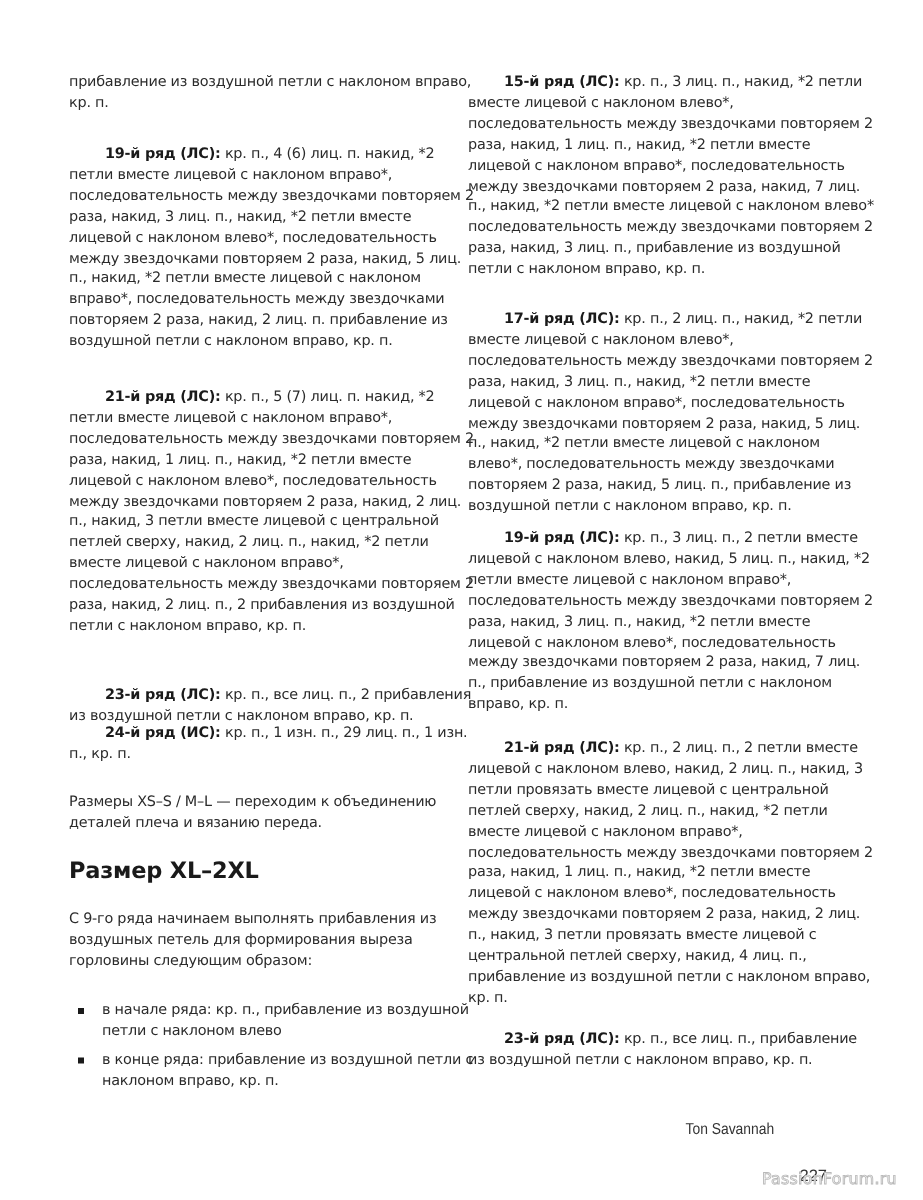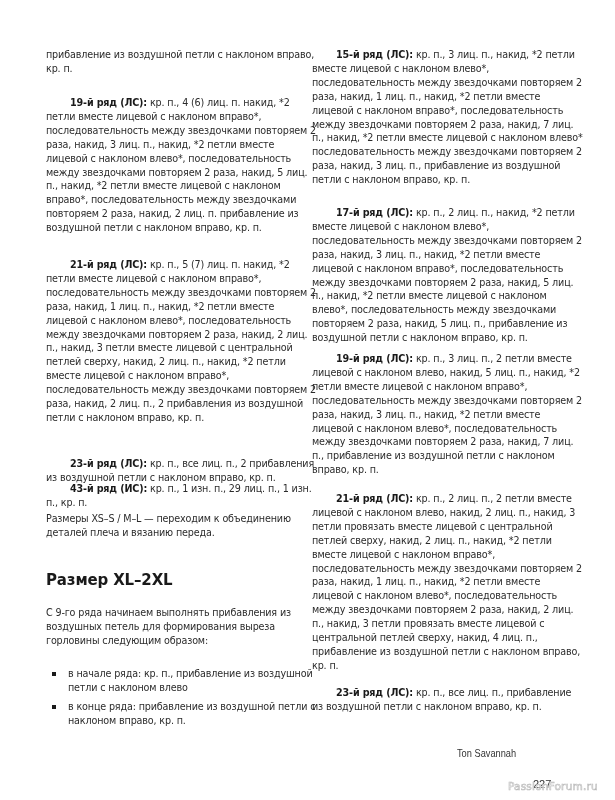--- a/index.html
+++ b/index.html
@@ -29,23 +29,23 @@
 
 <div class="col left">
   <p class="para" style="top:48px;">прибавление из воздушной петли с наклоном вправо, кр. п.</p>
 
   <p class="para" style="top:96px;"><b>19-й ряд (ЛС):</b><span> кр. п., 4 (6) лиц. п. накид, *2 петли вместе лицевой с наклоном вправо*, последовательность между звездочками повторяем 2 раза, накид, 3 лиц. п., накид, *2 петли вместе лицевой с наклоном влево*, последовательность между звездочками повторяем 2 раза, накид, 5 лиц. п., накид, *2 петли вместе лицевой с наклоном вправо*, последовательность между звездочками повторяем 2 раза, накид, 2 лиц. п. прибавление из воздушной петли с наклоном вправо, кр. п.</span></p>
 
   <p class="para" style="top:258px;"><b>21-й ряд (ЛС):</b><span> кр. п., 5 (7) лиц. п. накид, *2 петли вместе лицевой с наклоном вправо*, последовательность между звездочками повторяем 2 раза, накид, 1 лиц. п., накид, *2 петли вместе лицевой с наклоном влево*, последовательность между звездочками повторяем 2 раза, накид, 2 лиц. п., накид, 3 петли вместе лицевой с центральной петлей сверху, накид, 2 лиц. п., накид, *2 петли вместе лицевой с наклоном вправо*, последовательность между звездочками повторяем 2 раза, накид, 2 лиц. п., 2 прибавления из воздушной петли с наклоном вправо, кр. п.</span></p>
 
   <p class="para" style="top:430px;margin-top:27px;"><b>23-й ряд (ЛС):</b><span> кр. п., все лиц. п., 2 прибавления из воздушной петли с наклоном вправо, кр. п.</span></p>
 
-  <p class="para" style="top:482px;"><b>43-й ряд (ИС):</b><span> кр. п., 1 изн. п., 29 лиц. п., 1 изн. п., кр. п.</span></p>
+  <p class="para" style="top:482px;"><b>24-й ряд (ИС):</b><span> кр. п., 1 изн. п., 29 лиц. п., 1 изн. п., кр. п.</span></p>
 
-  <p class="para" style="top:512px;">Размеры XS–S / M–L — переходим к объединению деталей плеча и вязанию переда.</p>
+  <p class="para" style="top:528px;">Размеры XS–S / M–L — переходим к объединению деталей плеча и вязанию переда.</p>
 
   <p class="para heading" style="top:574px;">Размер XL–2XL</p>
 
   <p class="para" style="top:606px;">С 9-го ряда начинаем выполнять прибавления из воздушных петель для формирования выреза горловины следующим образом:</p>
 
   <div class="bullet-item" style="top:667px;">
     <span class="sq"></span>
     <span class="txt">в начале ряда: кр. п., прибавление из воздушной петли с наклоном влево</span>
   </div>
   <div class="bullet-item" style="top:700px;">

